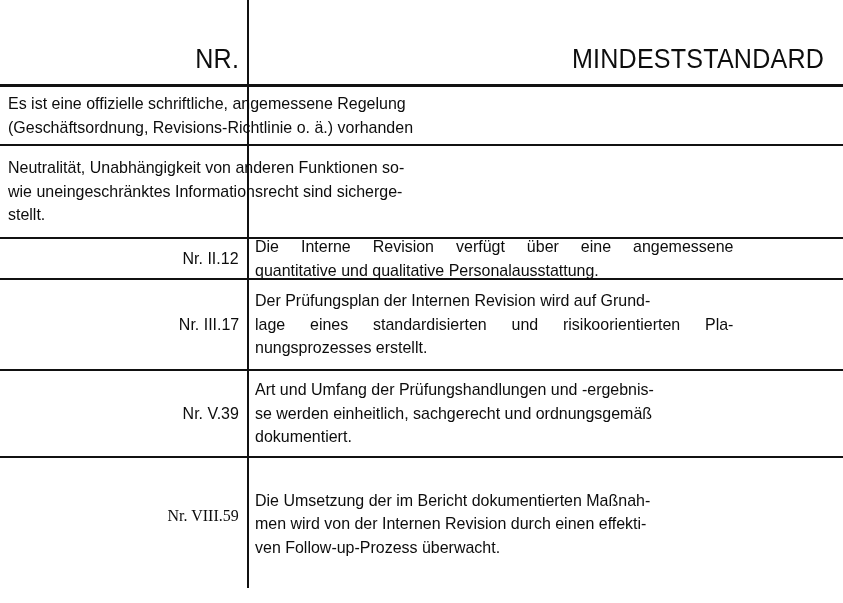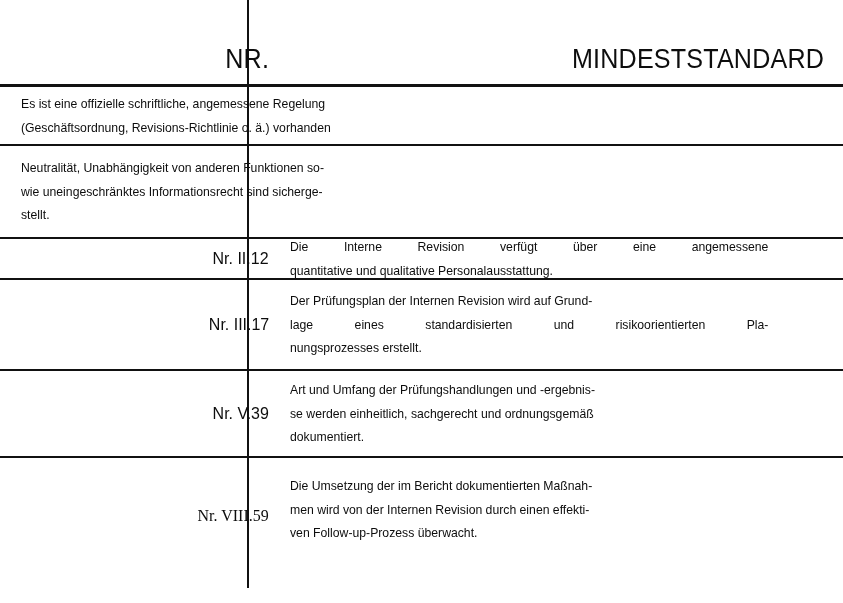--- a/index.html
+++ b/index.html
@@ -52,21 +52,21 @@
     border-bottom: none;
   }
 
   .cell-nr {
     width: 247px;
     flex: 0 0 247px;
     box-sizing: border-box;
     display: flex;
     align-items: center;
     justify-content: flex-end;
-    margin-left: 22px;
+    padding-right: 8px;
   }
 
   .cell-std {
     flex: 1 1 auto;
     box-sizing: border-box;
     padding-left: 8px;
     display: flex;
     flex-direction: column;
     justify-content: center;
   }
@@ -100,23 +100,22 @@
   .nr-text {
     font-size: 17px;
     line-height: 22px;
     white-space: nowrap;
     transform: scaleX(0.94);
     transform-origin: right center;
   }
 
   .std-block {
     width: 484px;
-    font-size: 13px;
+    font-size: 17px;
     line-height: 23.5px;
-    margin-left: 13px;
   }
   .std-line {
     display: block;
     white-space: nowrap;
     transform: scaleX(0.94);
     transform-origin: left center;
   }
   
   .std-line.just {
     display: flex;
@@ -126,21 +125,21 @@
   }
 
   
   .r1 { height: 59px; }
   .r2 { height: 93px; }
   .r3 { height: 41px; }
   .r4 { height: 91px; }
   .r5 { height: 87px; }
   .r6 { height: 116px; }
 
-  .r6 .cell-std { justify-content: flex-start; padding-top: 16px; }
+  .r6 .cell-std { justify-content: center; padding-top: 16px; }
   .r6 .cell-nr  { align-items: center; font-family: Liberation Serif, serif; }
 </style>
 </head>
 <body>
 
 <div class="table-wrap">
 
   <div class="col-divider"></div>
 
   <div class="row header-row">

